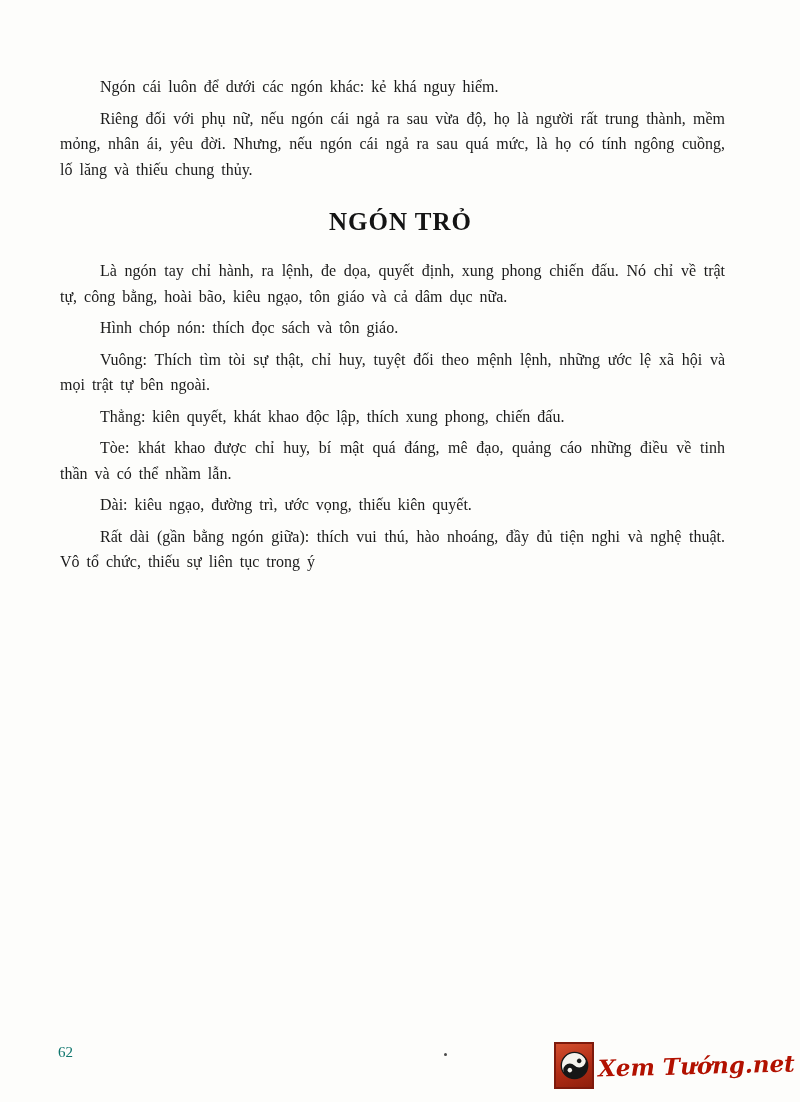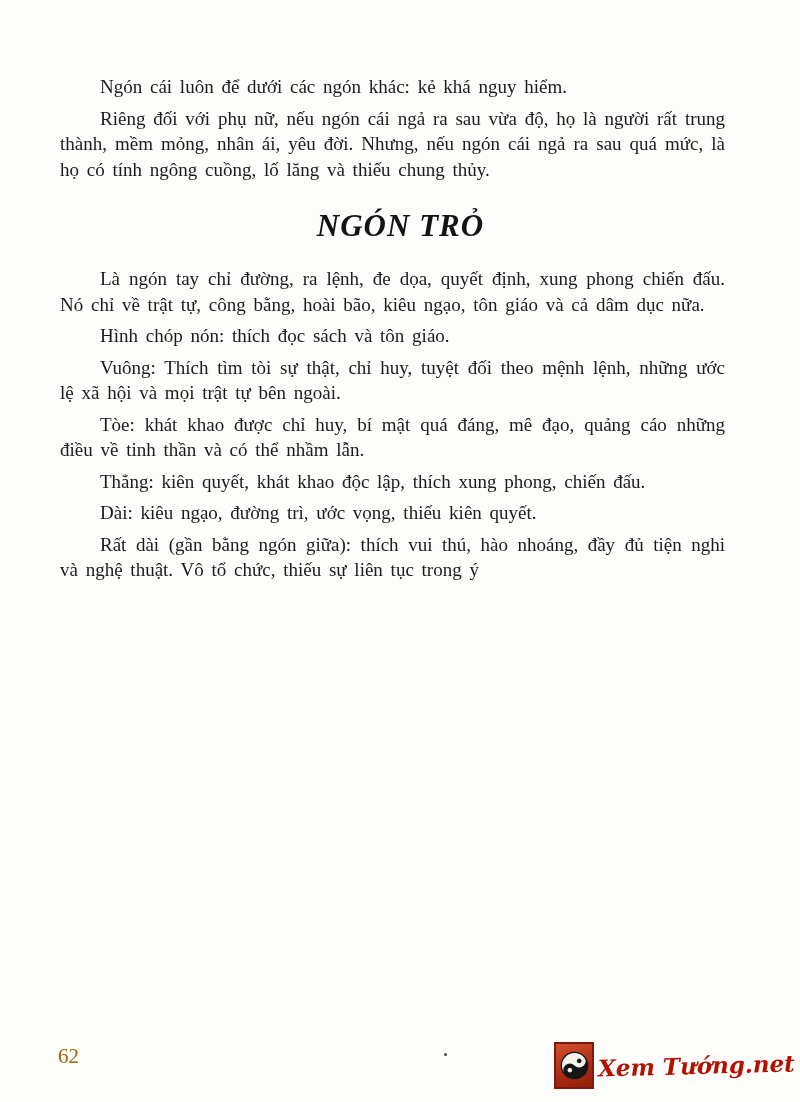--- a/index.html
+++ b/index.html
@@ -11,40 +11,39 @@
     font-family: "Liberation Serif", serif;
   }
   .text-block {
     position: absolute;
     left: 60px; top: 74px;
     width: 681px;
     color: #1b1b1b;
   }
   .text-block p {
     margin: 0 16px 6px 0;
-    font-size: 19px;
+    font-size: 16px;
     line-height: 25.5px;
     text-align: justify;
     text-indent: 40px;
     word-spacing: 3px;
   }
   h1.section-heading {
     margin: 26px 0 22px 0;
-    font-size: 31px;
+    font-size: 25px;
     font-weight: bold;
     text-align: center;
     letter-spacing: 1px;
     color: #141414;
-    font-style: italic;
   }
   .page-number {
     position: absolute;
     left: 58px; top: 1044px;
-    font-size: 21px;
-    color: #a16207;
+    font-size: 15px;
+    color: #0f766e;
   }
   .artifact-dot {
     position: absolute;
     left: 444px; top: 1053px;
     width: 3px; height: 3px;
     border-radius: 50%;
     background: #4a4a4a;
   }
   .watermark {
     position: absolute;
@@ -77,25 +76,25 @@
 <body>
 
 <div class="page">
 
   <main class="text-block">
     <p>Ngón cái luôn để dưới các ngón khác: kẻ khá nguy hiểm.</p>
     <p>Riêng đối với phụ nữ, nếu ngón cái ngả ra sau vừa độ, họ là người rất trung thành, mềm mỏng, nhân ái, yêu đời. Nhưng, nếu ngón cái ngả ra sau quá mức, là họ có tính ngông cuồng, lố lăng và thiếu chung thủy.</p>
 
     <h1 class="section-heading">NGÓN TRỎ</h1>
 
-    <p>Là ngón tay chỉ đường, ra lệnh, đe dọa, quyết định, xung phong chiến đấu. Nó chỉ về trật tự, công bằng, hoài bão, kiêu ngạo, tôn giáo và cả dâm dục nữa.</p>
+    <p>Là ngón tay chỉ hành, ra lệnh, đe dọa, quyết định, xung phong chiến đấu. Nó chỉ về trật tự, công bằng, hoài bão, kiêu ngạo, tôn giáo và cả dâm dục nữa.</p>
     <p>Hình chóp nón: thích đọc sách và tôn giáo.</p>
     <p>Vuông: Thích tìm tòi sự thật, chỉ huy, tuyệt đối theo mệnh lệnh, những ước lệ xã hội và mọi trật tự bên ngoài.</p>
+    <p>Thẳng: kiên quyết, khát khao độc lập, thích xung phong, chiến đấu.</p>
     <p>Tòe: khát khao được chỉ huy, bí mật quá đáng, mê đạo, quảng cáo những điều về tinh thần và có thể nhầm lẫn.</p>
-    <p>Thẳng: kiên quyết, khát khao độc lập, thích xung phong, chiến đấu.</p>
     <p>Dài: kiêu ngạo, đường trì, ước vọng, thiếu kiên quyết.</p>
     <p>Rất dài (gần bằng ngón giữa): thích vui thú, hào nhoáng, đầy đủ tiện nghi và nghệ thuật. Vô tổ chức, thiếu sự liên tục trong ý</p>
   </main>
 
   <span class="page-number">62</span>
 
   <span class="artifact-dot"></span>
 
   <div class="watermark">
     <span class="logo-box">

